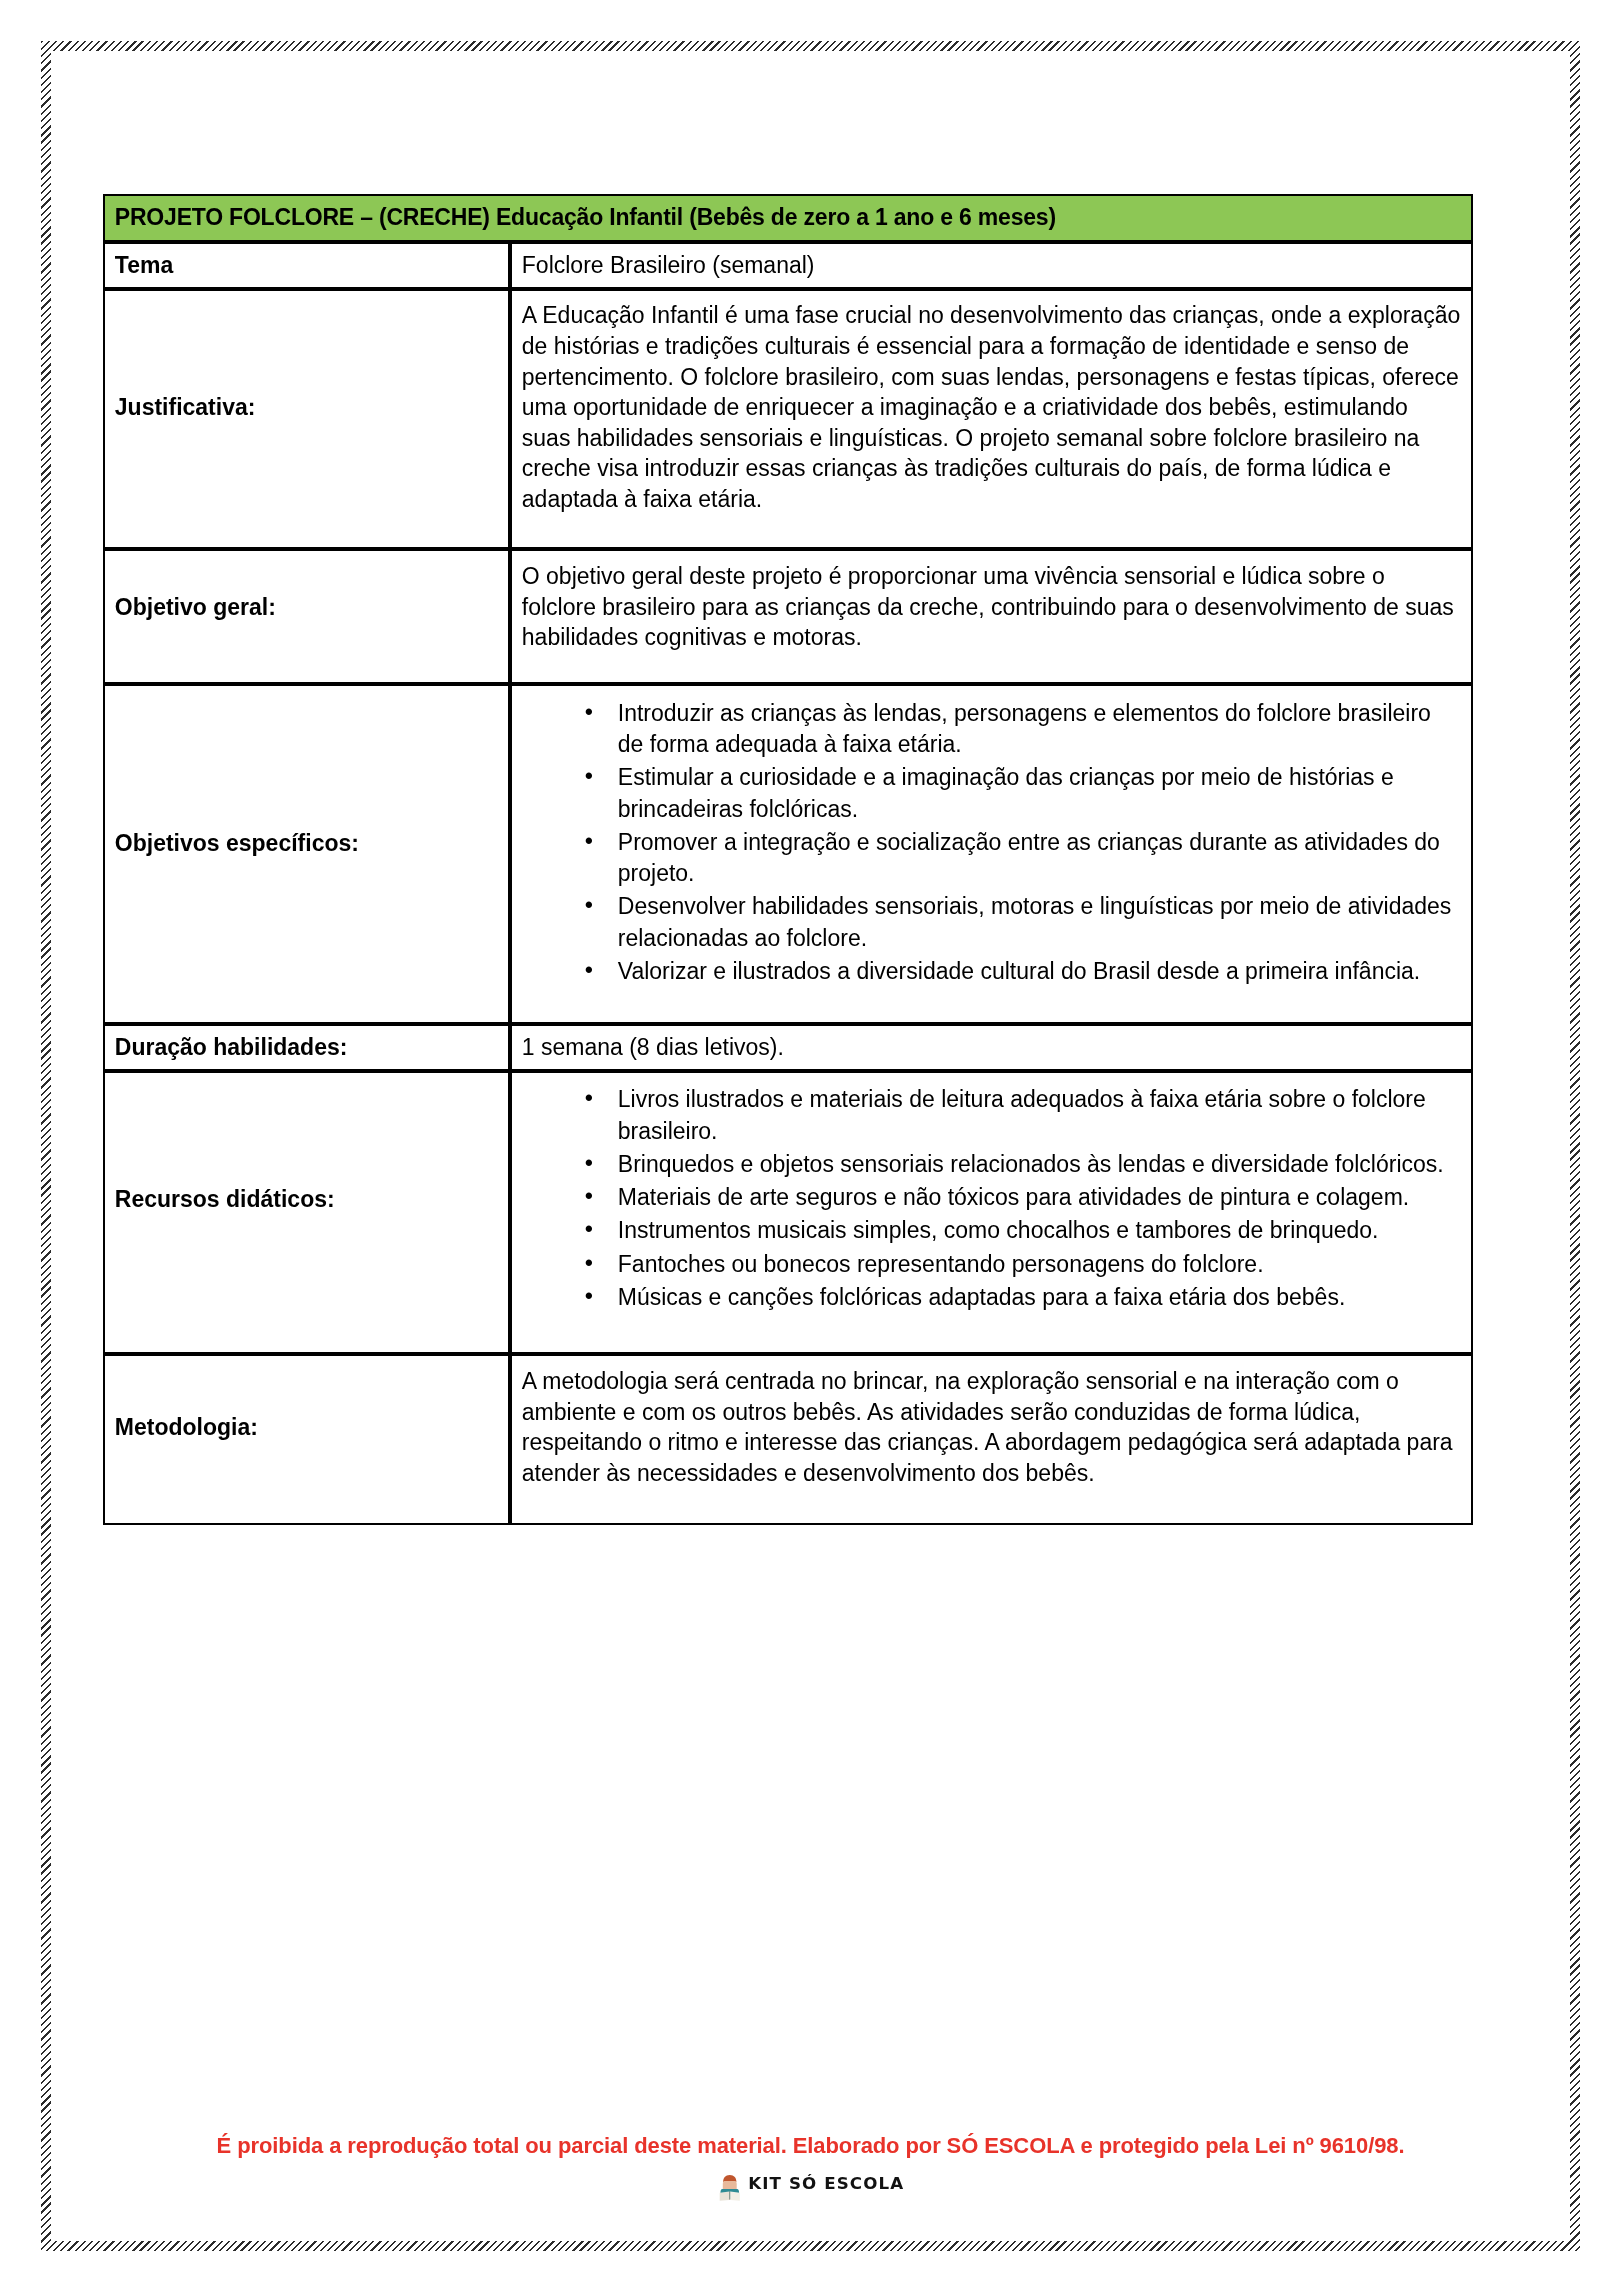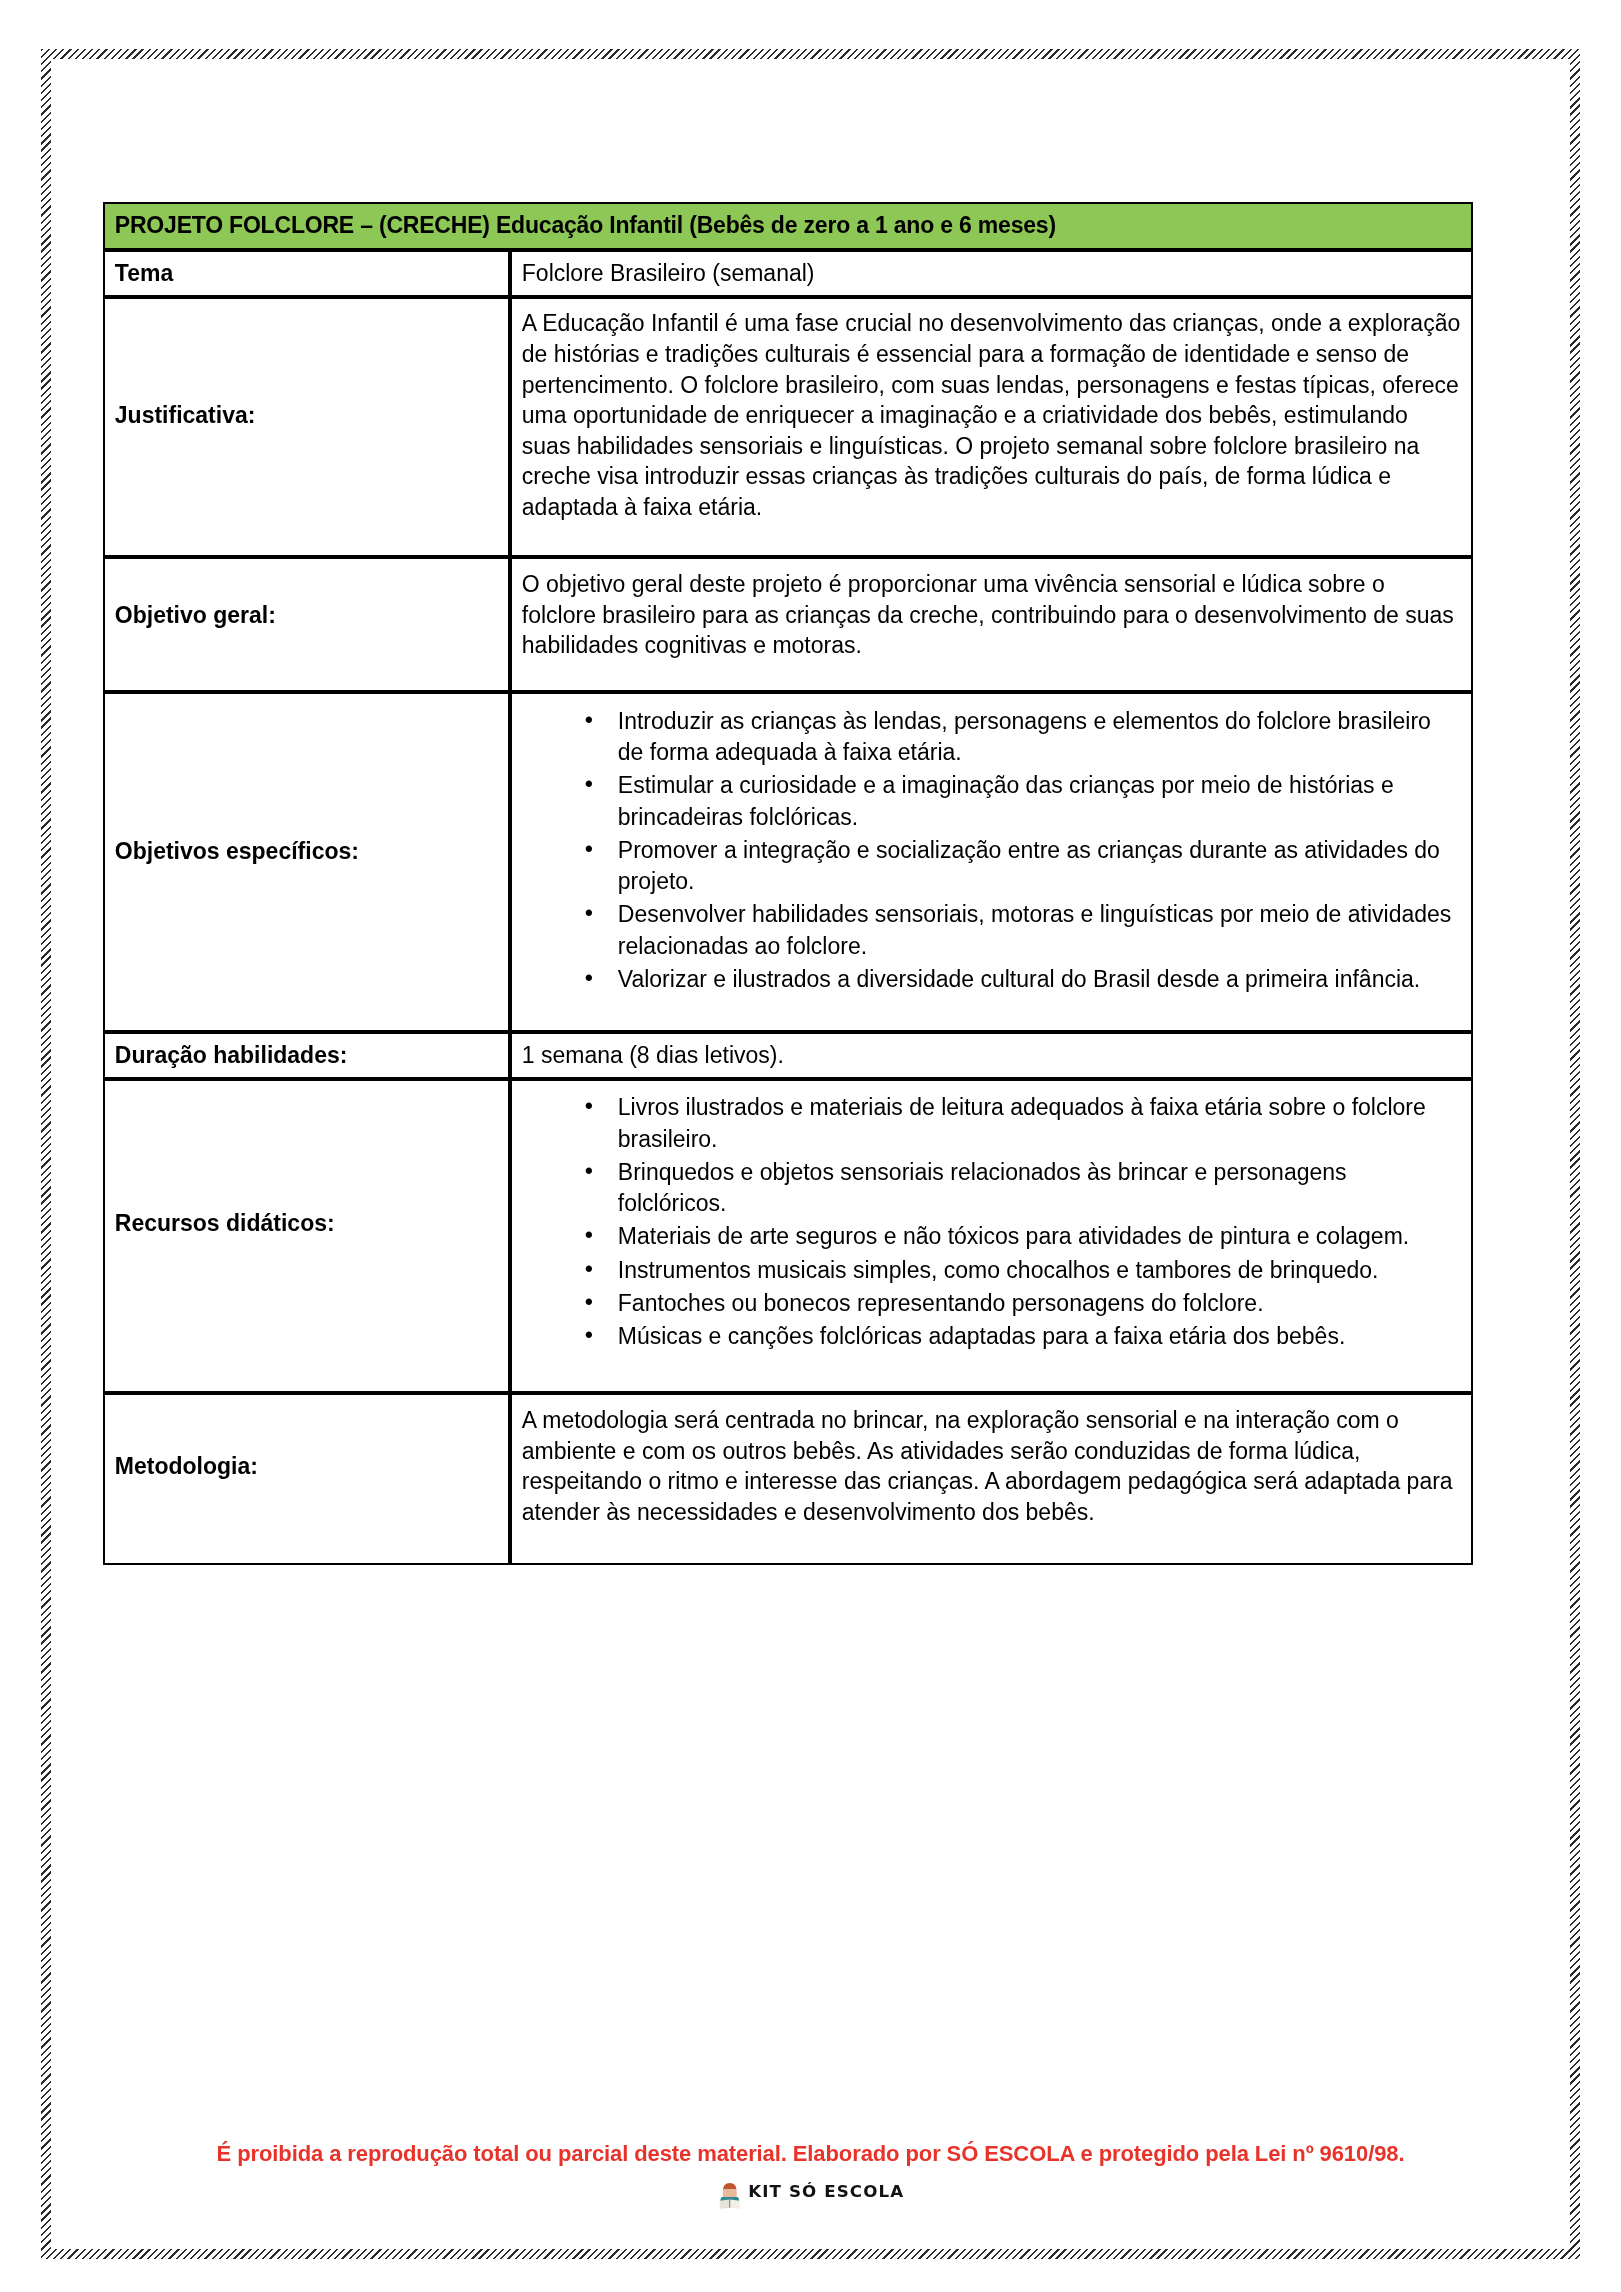--- a/index.html
+++ b/index.html
@@ -36,21 +36,21 @@
   .page-border-inner {
     position: absolute;
     left: 0; top: 0; right: 0; bottom: 0;
     background: #ffffff;
   }
 
   
   .sheet {
     position: absolute;
     left: 0;
-    top: 8px;
+    top: 0;
     width: 1621px;
     height: 1986px;
   }
 
   table.project-table {
     position: absolute;
     left: 103px;
     top: 194px;
     width: 1370px;
     border-collapse: separate;
@@ -205,21 +205,21 @@
       <tr class="compact">
         <td class="label-cell">Duração habilidades:</td>
         <td class="value-cell">1 semana (8 dias letivos).</td>
       </tr>
 
       <tr class="tall-recursos">
         <td class="label-cell top-label">Recursos didáticos:</td>
         <td class="value-cell">
           <ul class="bullets">
             <li>Livros ilustrados e materiais de leitura adequados à faixa etária sobre o folclore brasileiro.</li>
-            <li>Brinquedos e objetos sensoriais relacionados às brincar e personagens folclóricos.</li>
+            <li>Brinquedos e objetos sensoriais relacionados às lendas e diversidade folclóricos.</li>
             <li>Materiais de arte seguros e não tóxicos para atividades de pintura e colagem.</li>
             <li>Instrumentos musicais simples, como chocalhos e tambores de brinquedo.</li>
             <li>Fantoches ou bonecos representando personagens do folclore.</li>
             <li>Músicas e canções folclóricas adaptadas para a faixa etária dos bebês.</li>
           </ul>
         </td>
       </tr>
 
       <tr class="tall-metod">
         <td class="label-cell top-label">Metodologia:</td>

